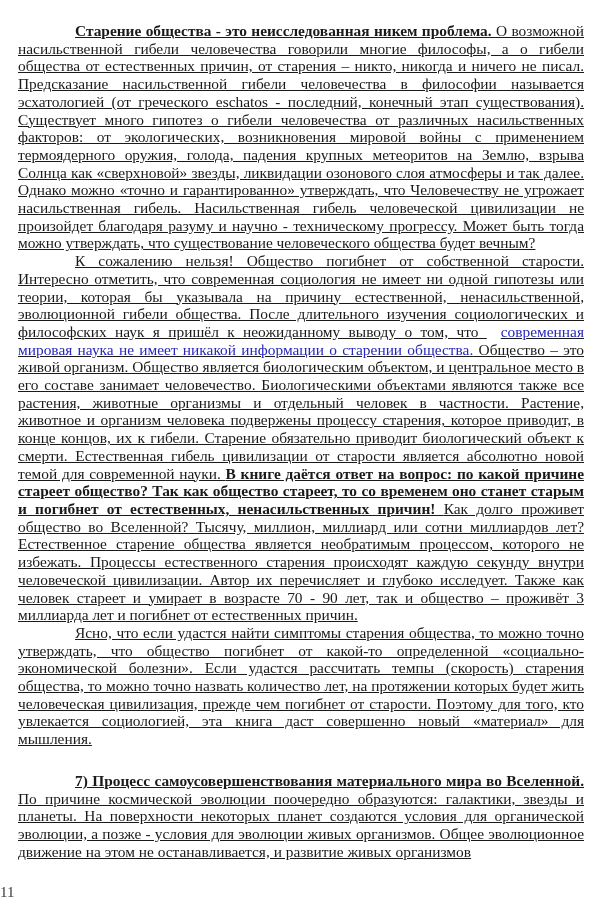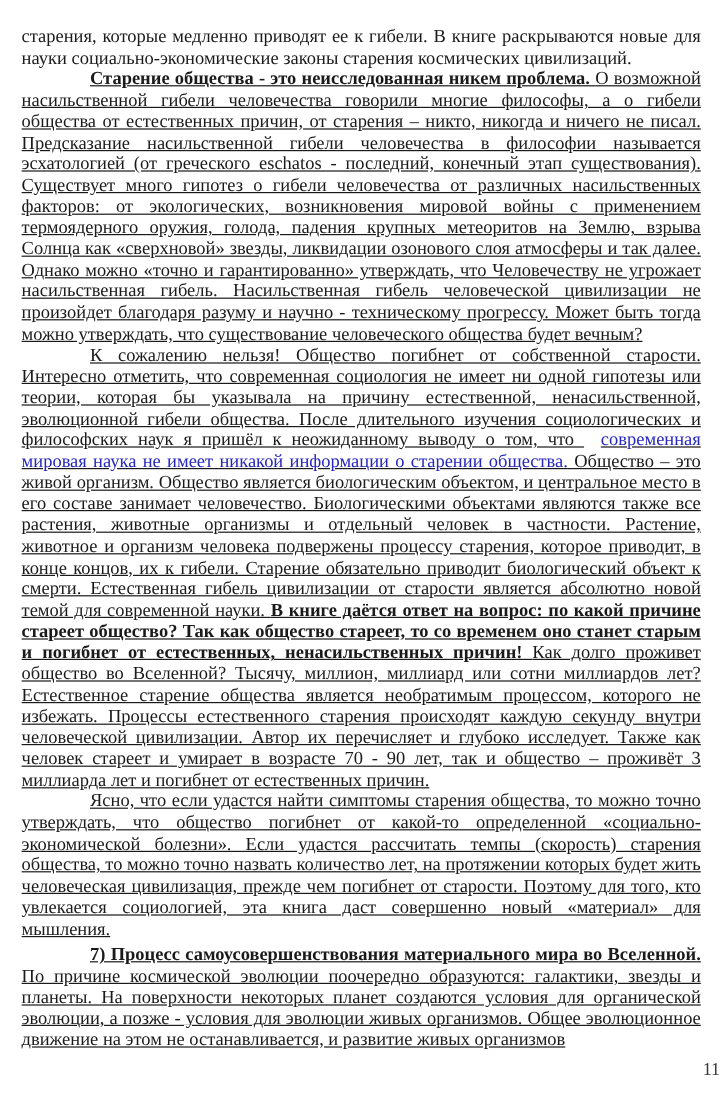--- a/index.html
+++ b/index.html
@@ -18,39 +18,38 @@
     font-size: 15.4px;
     line-height: 17.7px;
     color: #1a1a1a;
     overflow: hidden;
   }
   p.para {
     margin: 0;
     text-align: justify;
   }
   p.para.indent { text-indent: 57px; text-decoration: underline; }
-  p.para.space-before { margin-top: 4px; }
+  p.para.space-before { margin-top: 24px; }
   .run-normal { font-weight: 400; }
   .run-bold { font-weight: 700; }
   .run-link { color: var(--link-color, #2727be); margin-left: 14px; }
   .page-number {
     position: absolute;
     left: 0;
     right: 0;
     top: 884px;
-    text-align: right;
+    text-align: left;
     font-size: 15px;
     color: #3a3a3a;
   }
 </style>
 </head>
 <body>
 
 <div class="page">
   <div id="text-container">
-      <p class="para"><span class="run-normal">старения, которые медленно приводят ее к гибели. В книге раскрываются новые для науки социально-экономические законы старения космических цивилизаций.</span></p>
       <p class="para indent"><span class="run-bold">Старение общества - это неисследованная никем проблема. </span><span class="run-normal">О возможной насильственной гибели человечества говорили многие философы, а о гибели общества от естественных причин, от старения – никто, никогда и ничего не писал. Предсказание насильственной гибели человечества в философии называется эсхатологией (от греческого eschatos - последний, конечный этап существования). Существует много гипотез о гибели человечества от различных насильственных факторов: от экологических, возникновения мировой войны с применением термоядерного оружия, голода, падения крупных метеоритов на Землю, взрыва Солнца как «сверхновой» звезды, ликвидации озонового слоя атмосферы и так далее. Однако можно «точно и гарантированно» утверждать, что Человечеству не угрожает насильственная гибель. Насильственная гибель человеческой цивилизации не произойдет благодаря разуму и научно - техническому прогрессу. Может быть тогда можно утверждать, что существование человеческого общества будет вечным?</span></p>
       <p class="para indent"><span class="run-normal">К сожалению нельзя! Общество погибнет от собственной старости. Интересно отметить, что современная социология не имеет ни одной гипотезы или теории, которая бы указывала на причину естественной, ненасильственной, эволюционной гибели общества. После длительного изучения социологических и философских наук я пришёл к неожиданному выводу о том, что </span><span class="run-link">современная мировая наука не имеет никакой информации о старении общества.</span><span class="run-normal"> Общество – это живой организм. Общество является биологическим объектом, и центральное место в его составе занимает человечество. Биологическими объектами являются также все растения, животные организмы и отдельный человек в частности. Растение, животное и организм человека подвержены процессу старения, которое приводит, в конце концов, их к гибели. Старение обязательно приводит биологический объект к смерти. Естественная гибель цивилизации от старости является абсолютно новой темой для современной науки. </span><span class="run-bold">В книге даётся ответ на вопрос: по какой причине стареет общество? Так как общество стареет, то со временем оно станет старым и погибнет от естественных, ненасильственных причин! </span><span class="run-normal">Как долго проживет общество во Вселенной? Тысячу, миллион, миллиард или сотни миллиардов лет? Естественное старение общества является необратимым процессом, которого не избежать. Процессы естественного старения происходят каждую секунду внутри человеческой цивилизации. Автор их перечисляет и глубоко исследует. Также как человек стареет и умирает в возрасте 70 - 90 лет, так и общество – проживёт 3 миллиарда лет и погибнет от естественных причин.</span></p>
       <p class="para indent"><span class="run-normal">Ясно, что если удастся найти симптомы старения общества, то можно точно утверждать, что общество погибнет от какой-то определенной «социально-экономической болезни». Если удастся рассчитать темпы (скорость) старения общества, то можно точно назвать количество лет, на протяжении которых будет жить человеческая цивилизация, прежде чем погибнет от старости. Поэтому для того, кто увлекается социологией, эта книга даст совершенно новый «материал» для мышления.</span></p>
       <p class="para indent space-before"><span class="run-bold">7) Процесс самоусовершенствования материального мира во Вселенной. </span><span class="run-normal">По причине космической эволюции поочередно образуются: галактики, звезды и планеты. На поверхности некоторых планет создаются условия для органической эволюции, а позже - условия для эволюции живых организмов. Общее эволюционное движение на этом не останавливается, и развитие живых организмов</span></p>
     </div>
   <div class="page-number">11</div>
 </div>
 
 </body></html>

